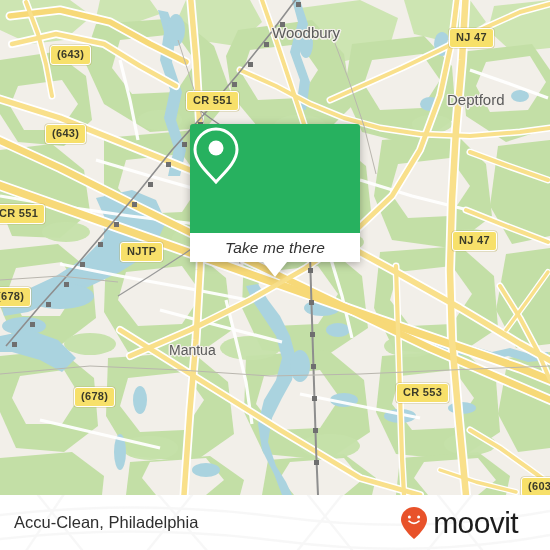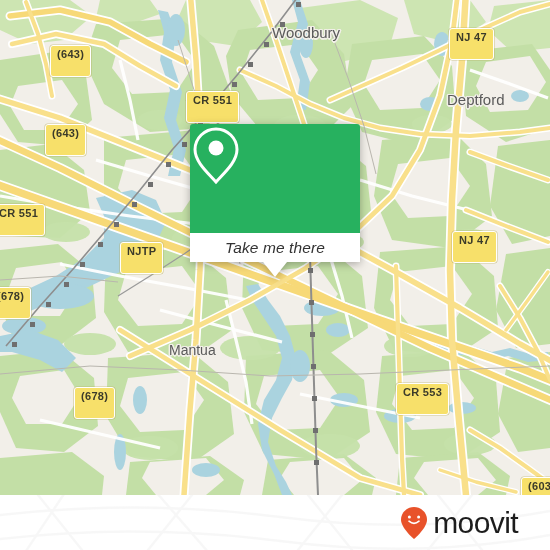--- a/index.html
+++ b/index.html
@@ -31,21 +31,21 @@
   
   .shield{
     position:absolute;
     background:#f7e06a;
     border:1.6px solid #ffffff;
     border-radius:3px;
     color:#3b3b2a;
     font-weight:bold;
     font-size:11px;
     line-height:1;
-    padding:3px 6px 16px 6px;
+    padding:3px 6px 4px 6px;
     white-space:nowrap;
     box-shadow:0 0 0 0.6px rgba(180,170,90,.55);
     letter-spacing:.3px;
   }
 
   
   .attrib{
     position:absolute;left:0;top:468px;
     background:rgba(255,255,255,.82);
     color:#2b2b2b;
@@ -388,20 +388,21 @@
         <path d="M200,-10 L140,65"></path>
         <path d="M300,-10 L360,65"></path>
         <path d="M350,-10 L290,65"></path>
         <path d="M430,-10 L490,65"></path>
         <path d="M480,-10 L420,65"></path>
         <path d="M0,20 Q140,4 280,22 T550,16"></path>
         <path d="M0,44 Q140,28 280,46 T550,40"></path>
       </g>
     </svg>
 
+    <div class="footer-title">Accu-Clean, Philadelphia</div>
 
     <div class="brand">
       <svg width="30" height="34" viewBox="0 0 30 34">
         <path d="M15 1 C7.8 1 2 6.7 2 13.7 C2 22 15 33 15 33 C15 33 28 22 28 13.7 C28 6.7 22.2 1 15 1 Z" fill="#e8522a"></path>
         <circle cx="10.4" cy="11" r="1.5" fill="#ffffff"></circle>
         <circle cx="19.6" cy="11" r="1.5" fill="#ffffff"></circle>
         <path d="M10 15.2 Q15 19.6 20 15.2" fill="none" stroke="#ffffff" stroke-width="1.6" stroke-linecap="round"></path>
       </svg>
       <span class="brand-word">moovit</span>
     </div>

